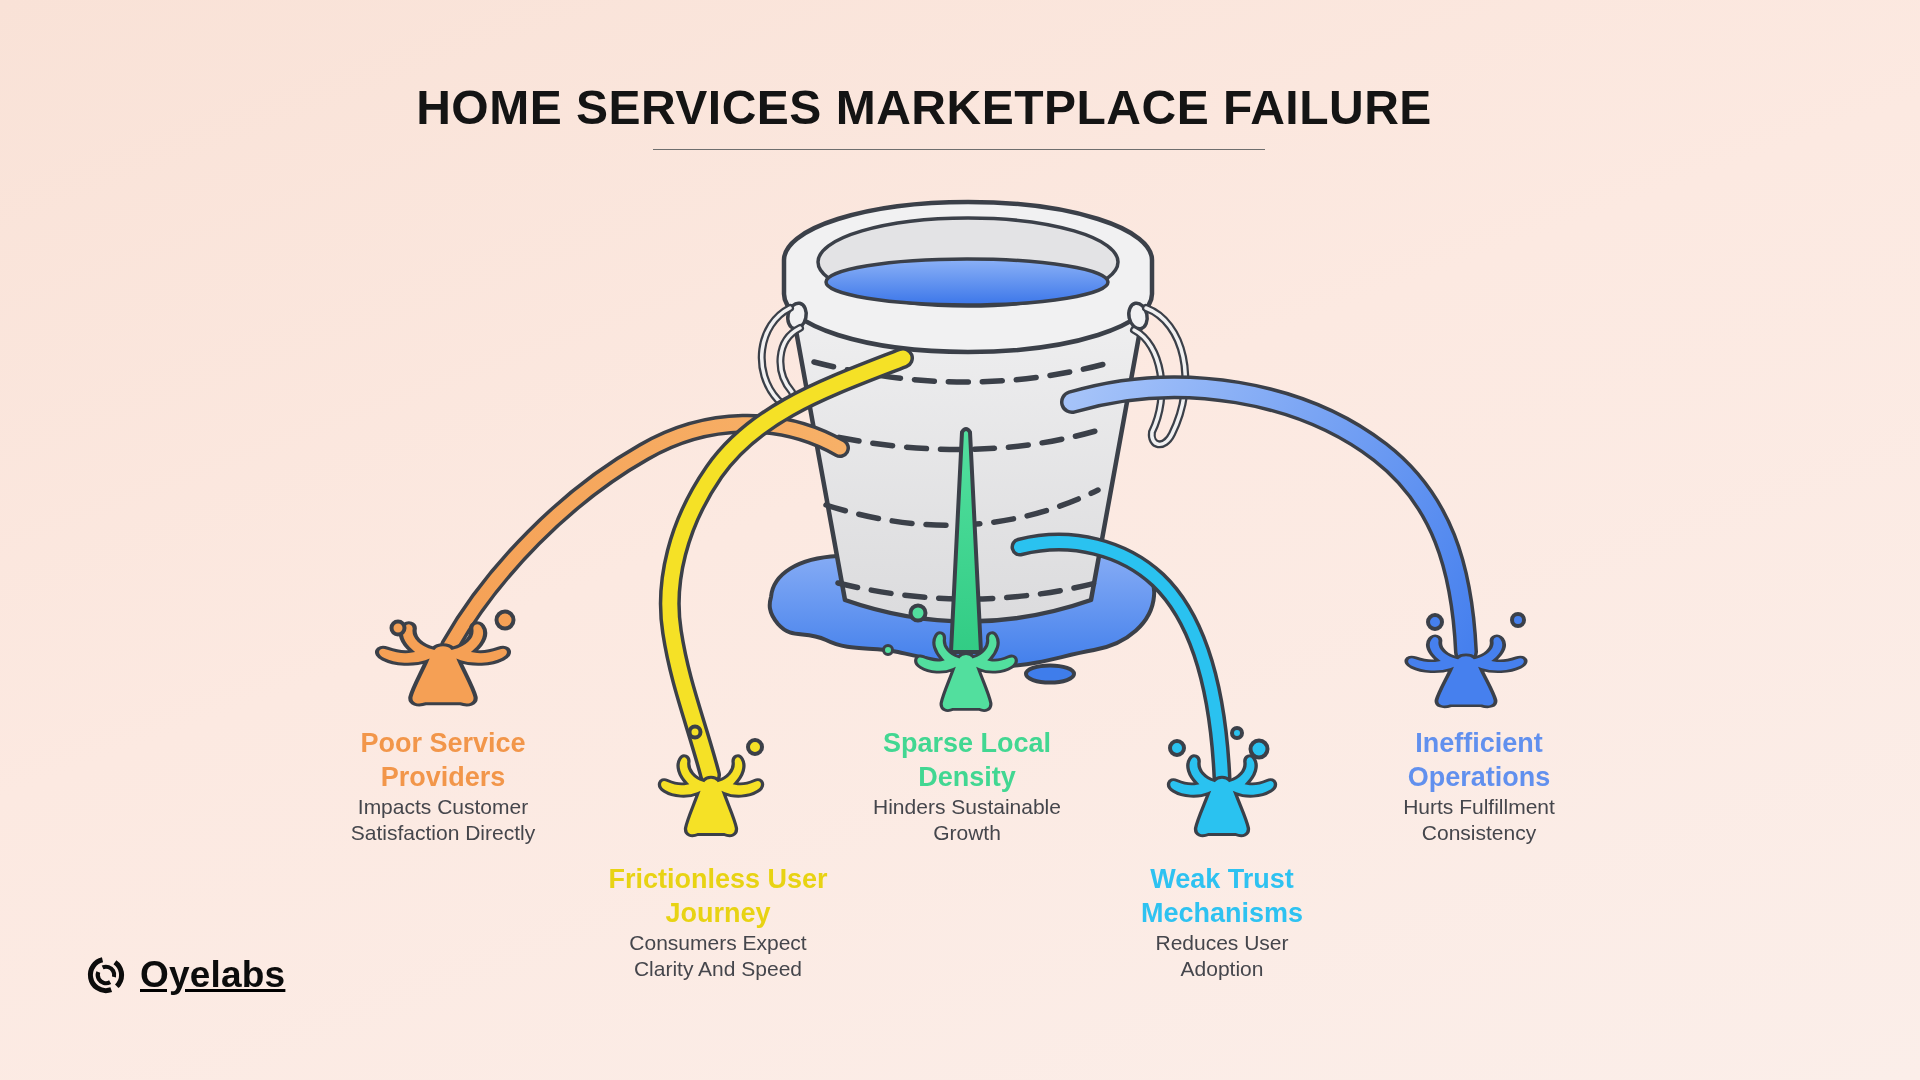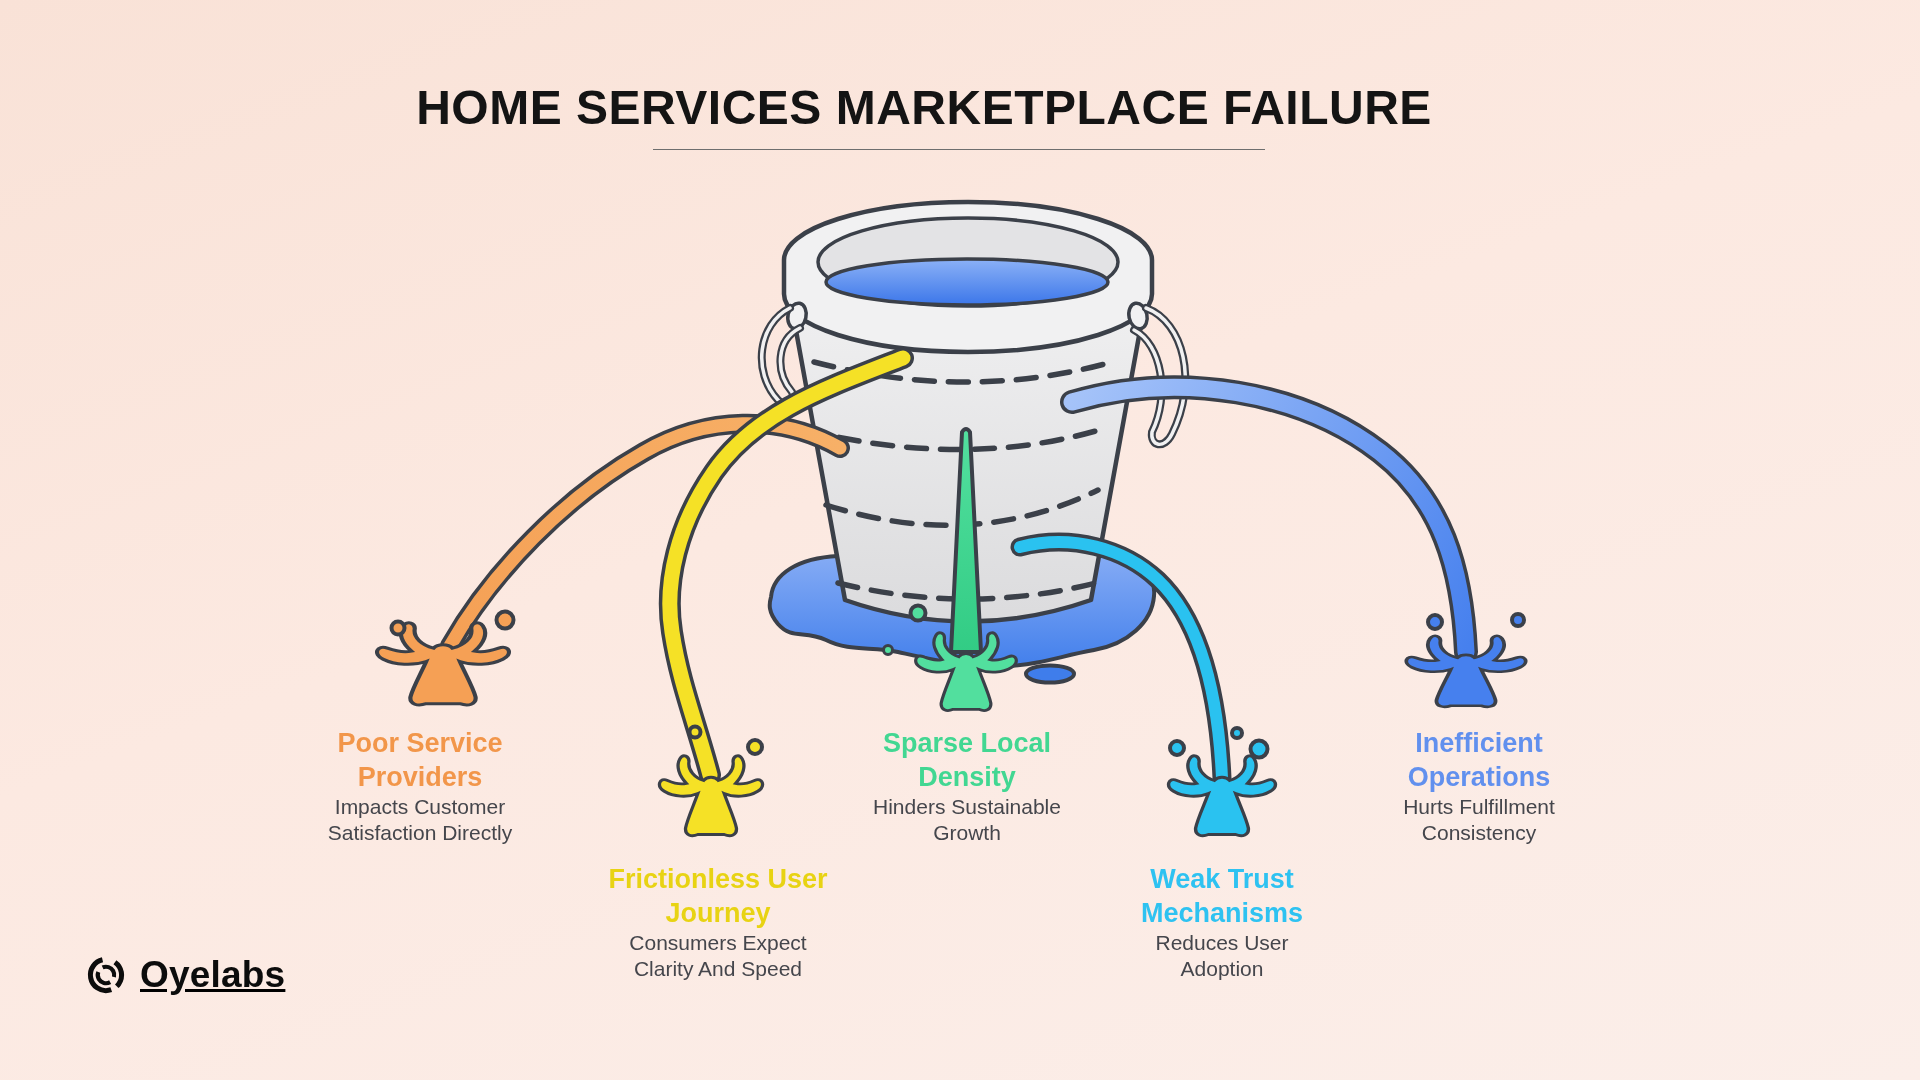--- a/index.html
+++ b/index.html
@@ -146,21 +146,21 @@
         <circle cx="1259" cy="749" r="8.5" fill="var(--c-stream_cyan,#2AC2F0)" stroke-width="4"></circle>
       </g>
       <g>
         <use href="#splashShape" transform="translate(1466,668) scale(0.95,0.64)" fill="var(--c-blue_deep,#4680EE)" stroke-width="4" vector-effect="non-scaling-stroke"></use>
         <circle cx="1435" cy="622" r="7" fill="var(--c-blue_deep,#4680EE)" stroke-width="4"></circle>
         <circle cx="1518" cy="620" r="6" fill="var(--c-blue_deep,#4680EE)" stroke-width="4"></circle>
       </g>
     </g>
   </svg>
 
-  <div class="leak-label" style="left:420px;top:726px">
+  <div class="leak-label" style="left:443px;top:726px">
     <div class="leak-heading" style="color: rgb(242, 150, 74);">
       <div>Poor Service</div>
       <div>Providers</div>
     </div>
     <div class="leak-sub">
       <div>Impacts Customer</div>
       <div>Satisfaction Directly</div>
     </div>
   </div>
 

